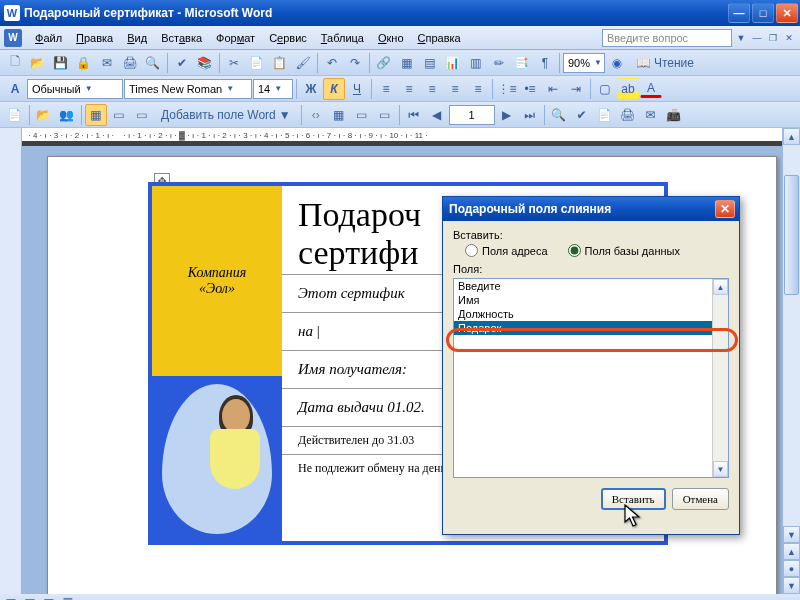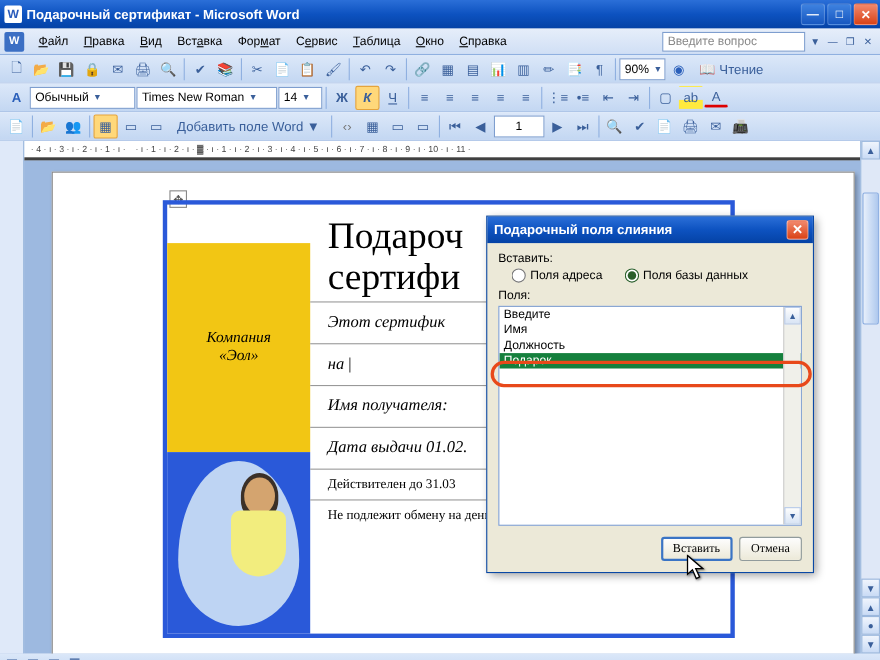--- a/index.html
+++ b/index.html
@@ -28,29 +28,29 @@
 .tbbtn.wide { width: auto; padding: 0 6px; gap:3px; }
 .tbbtn.active { background: #ffd87a; border-color: #e5a43c; }
 .sep { width: 1px; height: 20px; background: #8fb0e0; margin: 0 2px; }
 .combo { height: 20px; border: 1px solid #7e9ecf; background: #fff; display: flex; align-items: center; padding: 0 4px; font-size: 11px; }
 .combo .arr { margin-left: 4px; font-size: 8px; color: #3a5f9a; }
 
 
 .docwrap { position: relative; height: 466px; background: #9db9e0; display:flex; }
 .vruler { width: 22px; background: #dfe9f9; border-right:1px solid #9cb8dd; }
 .docarea { flex:1; position:relative; overflow:hidden; }
-.hruler { height: 18px; background: #fff; border-bottom: 3px solid #404040; font-size:9px; color:#555; position:relative; }
+.hruler { height: 18px; background: #fff; border-bottom: 5px solid #404040; font-size:9px; color:#555; position:relative; }
 .canvas { position: absolute; top:18px; left:0; right:0; bottom:0; background:#9db9e0; }
 .page { position:absolute; left:25px; top:10px; width:730px; height:440px; background:#fff; box-shadow:2px 2px 4px rgba(0,0,0,.3); border:1px solid #888; }
 .docbody { position:absolute; left:100px; top:25px; right:20px; bottom:-10px; }
 
 
 .certtable { border:4px solid #2a59d9; width:520px; display:flex; }
 .leftcol { width:130px; display:flex; flex-direction:column; }
-.companybox { background:#f2c614; height:190px; display:flex; flex-direction:column; align-items:center; justify-content:center; font-family:Georgia,serif; font-style:italic; font-size:14px; color:#000; text-align:center;margin-top:35px; }
+.companybox { background:#f2c614; height:190px; display:flex; flex-direction:column; align-items:center; justify-content:center; font-family:Georgia,serif; font-style:italic; font-size:14px; color:#000; text-align:center; }
 .imgbox { height:165px; background:#2a59d9; display:flex;align-items:center;justify-content:center; }
 .imgbox .pic { width:110px; height:150px; background: #bed4f3; border-radius:50% 50% 50% 50%/60% 60% 40% 40%; position:relative; overflow:hidden; }
 .imgbox .person { position:absolute; right:8px; top:15px; width:60px; height:130px; }
 .imgbox .head { width:28px; height:34px; background:#d4a46f; border-radius:50%; position:absolute; top:0; left:18px; }
 .imgbox .hair { width:34px; height:42px; background:#3b3028; border-radius:50% 50% 40% 40%; position:absolute; top:-4px; left:15px; }
 .imgbox .body { width:50px;height:60px;background:#f2ed7e;border-radius:10px 10px 30px 30px;position:absolute;top:30px;left:6px; }
 .rightcol { flex:1; padding:0px; }
 .certtitle { font-family:'Times New Roman',serif; font-size:34px; padding:10px 16px 2px; border-bottom:1px solid #999; }
 .certline { font-family:'Times New Roman',serif; font-style:italic; font-size:15px; padding:10px 16px; border-bottom:1px solid #999; }
 .certline.small { font-size:12px; font-style:normal; padding:6px 16px; }
@@ -59,28 +59,28 @@
 .vscroll { width:18px; background:#dfe8f7; border-left:1px solid #9cb8dd; display:flex;flex-direction:column; }
 .vscroll .sbbtn { height:17px; background:linear-gradient(#f0f5fd,#c9dbf5);border:1px solid #9cb8dd; display:flex;align-items:center;justify-content:center;font-size:9px;color:#3a5f9a; }
 .vscroll .track { flex:1; position:relative; }
 .vscroll .thumb { position:absolute; left:1px;right:1px;top:30px;height:120px; background:linear-gradient(to right,#e8f0fb,#afc9ee);border:1px solid #89ace0;border-radius:2px; }
 
 
 .dialog { position:absolute; left:442px; top:196px; width:298px; background:#ece9d8; border:1px solid #0a48a5; box-shadow:3px 3px 8px rgba(0,0,0,.4); }
 .dlg-titlebar { height:24px; background:linear-gradient(to bottom,#2b6fd8,#0d52c0 50%,#0442a5); color:#fff; font-weight:bold; font-size:12px; display:flex;align-items:center;padding:0 4px; }
 .dlg-titlebar .t { flex:1; padding-left:2px; }
 .dlg-close { width:20px;height:18px;background:linear-gradient(#f2896e,#d94216);border:1px solid #fff6;border-radius:3px;display:flex;align-items:center;justify-content:center;font-weight:bold; }
-.dlg-body { padding:8px 10px 10px; }
+.dlg-body { padding:8px 10px 24px; }
 .dlg-label { margin-bottom:3px; }
 .radios { display:flex; gap:20px; margin:2px 0 6px 12px; }
 .radios label { display:flex;align-items:center;gap:4px; }
 .radios input { accent-color:#2a5f2a; }
 .listbox { border:1px solid #7e9ecf; background:#fff; height:200px; position:relative; overflow:hidden; }
 .listbox .item { padding:1px 4px; font-size:11px; }
-.listbox .item.sel { background:#15803d; color:#fff; }
+.listbox .item.sel { background:#0369a1; color:#fff; }
 .listbox .lsb { position:absolute; right:0;top:0;bottom:0;width:16px;background:#f0f0ea;border-left:1px solid #ccc; }
 .listbox .lsb .a { height:16px;background:linear-gradient(#fdfdfd,#d8e4f5);border:1px solid #b7caea;display:flex;align-items:center;justify-content:center;font-size:8px;color:#3a5f9a; }
 .dlg-buttons { display:flex; gap:6px; justify-content:flex-end; margin-top:10px; }
 .dlg-buttons button { font-family:Tahoma; font-size:11px; height:22px; padding:0 10px; background:linear-gradient(#fdfdfd,#ece9d8); border:1px solid #919b9c; border-radius:3px; }
 .dlg-buttons button.default { border:2px solid #3a74c5; padding:0 9px; }
 
 .highlight-ring { position:absolute; border:3px solid #e8491a; border-radius:12px; pointer-events:none; }
 
 .cursor { position:absolute; width:20px; height:26px; pointer-events:none; }
 .cursor svg { filter: drop-shadow(1px 1px 1px rgba(0,0,0,.5)); }

